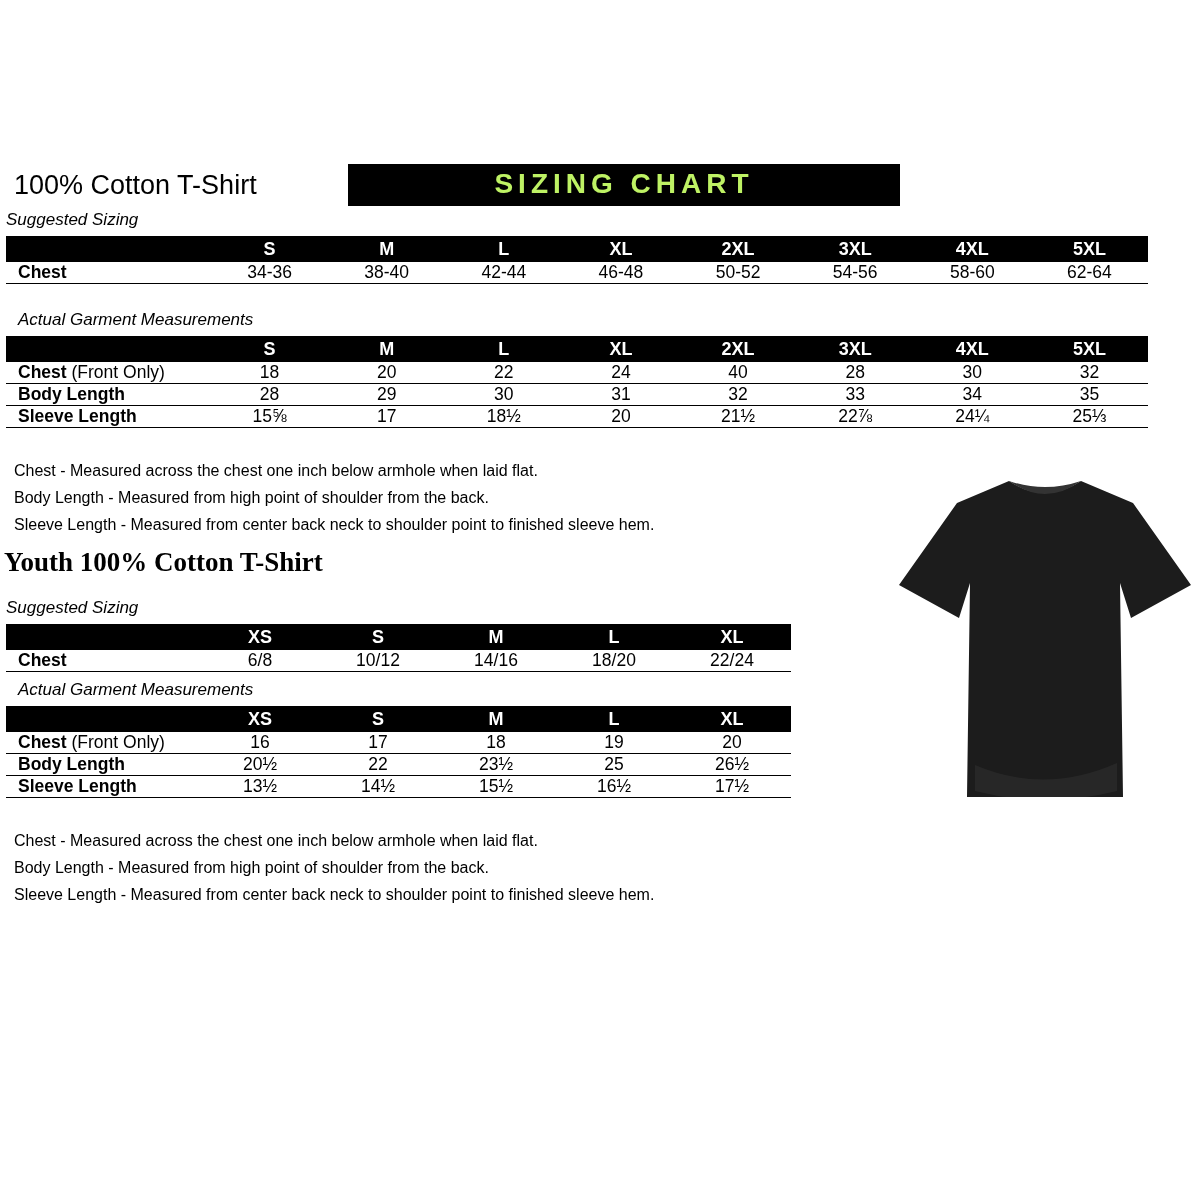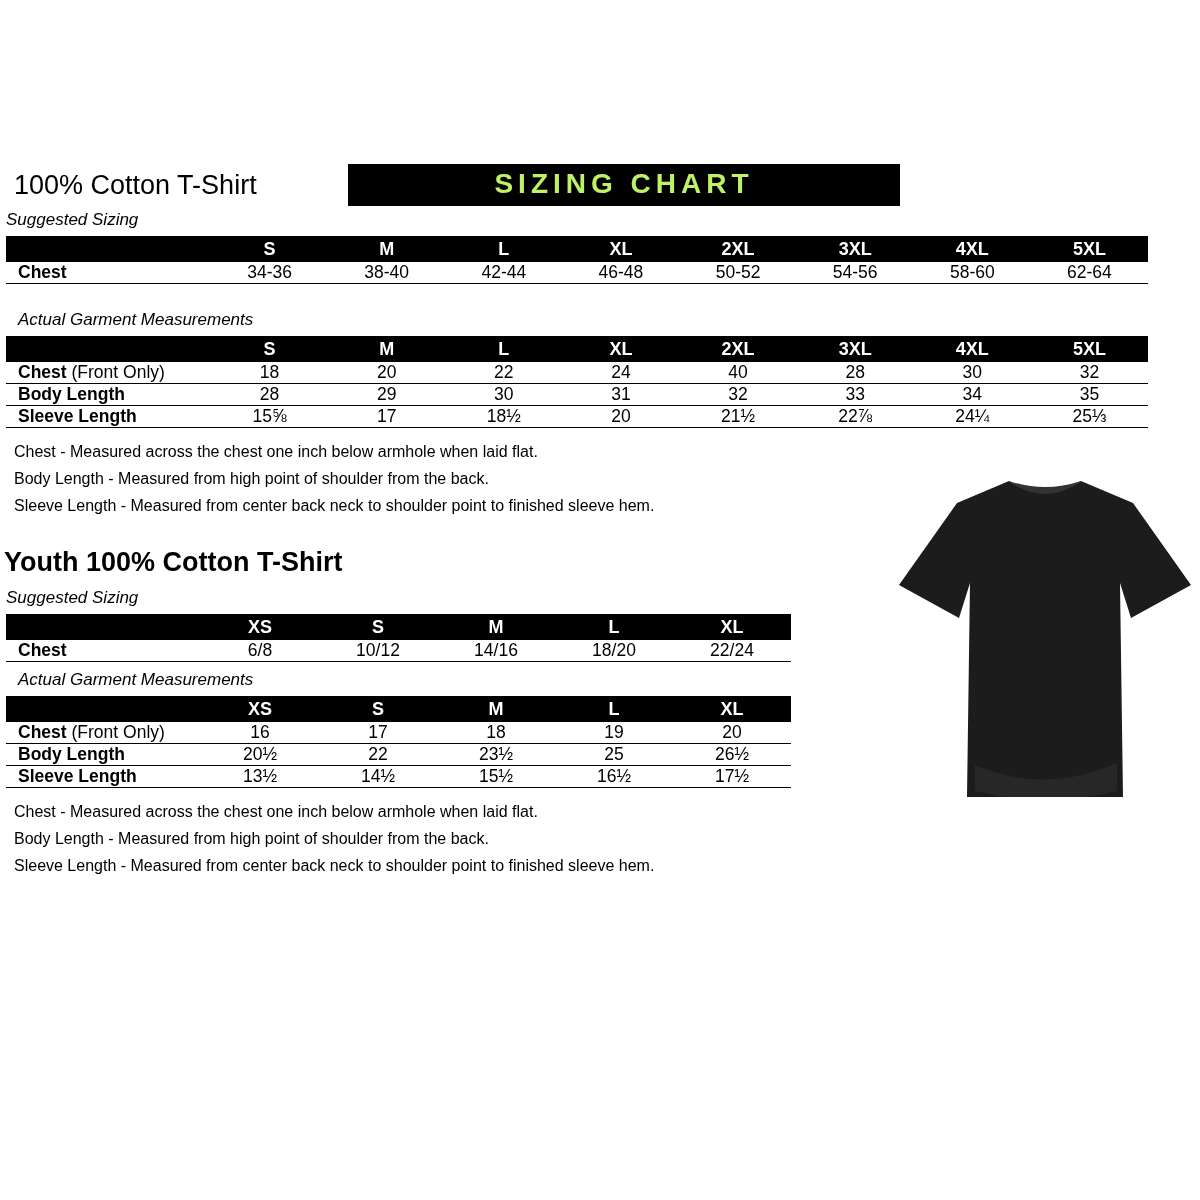--- a/index.html
+++ b/index.html
@@ -23,25 +23,25 @@
     height:26px;padding:0;text-align:center;
   }
   .adult .size-table th:first-child{width:205px;}
   .youth .size-table th:first-child{width:195px;}
   .size-table td{
     font-size:17.5px;height:17px;text-align:center;
     border-bottom:1px solid #000;padding:0;vertical-align:middle;
   }
   .size-table td.row-label{text-align:left;padding-left:12px;font-weight:700;}
   .row-label .note{font-weight:400;}
-  .notes{margin-top:10px;margin-left:8px;}
+  .notes{margin-top:29px;margin-left:8px;}
   .note-line{font-size:16px;line-height:27px;}
   .adult-section{position:absolute;top:210px;left:6px;width:1142px;}
   .youth-section{position:absolute;top:547px;left:6px;width:800px;}
-  .youth-title{font-size:27px;font-weight:700;margin:0 0 10px -2px;}
+  .youth-title{font-size:27px;font-weight:700;margin:0 0 20px -2px;font-family:Liberation Serif, serif;}
   .youth-section .section-label{margin-top:8px;}
   .tshirt{position:absolute;left:895px;top:465px;width:300px;height:345px;}
 </style>
 </head>
 <body>
 
 <div class="page">
 
   <div class="header-row">
     <h1 class="page-title">100% Cotton T-Shirt</h1>

